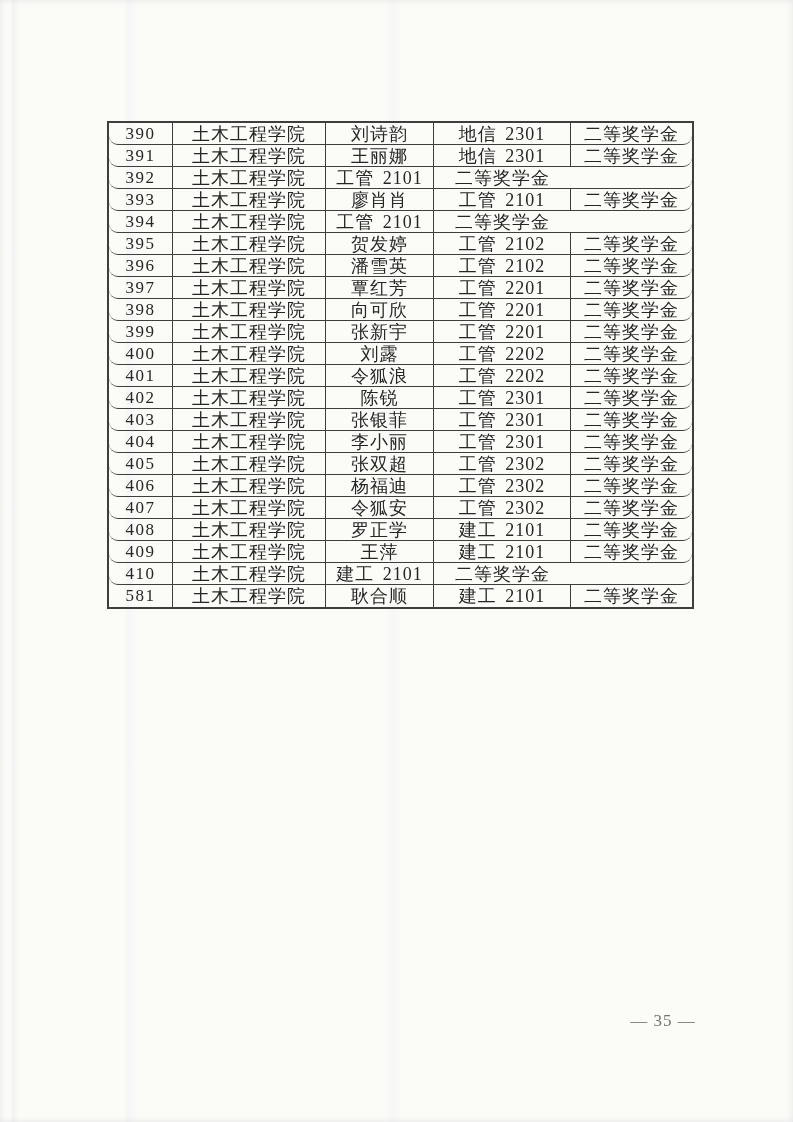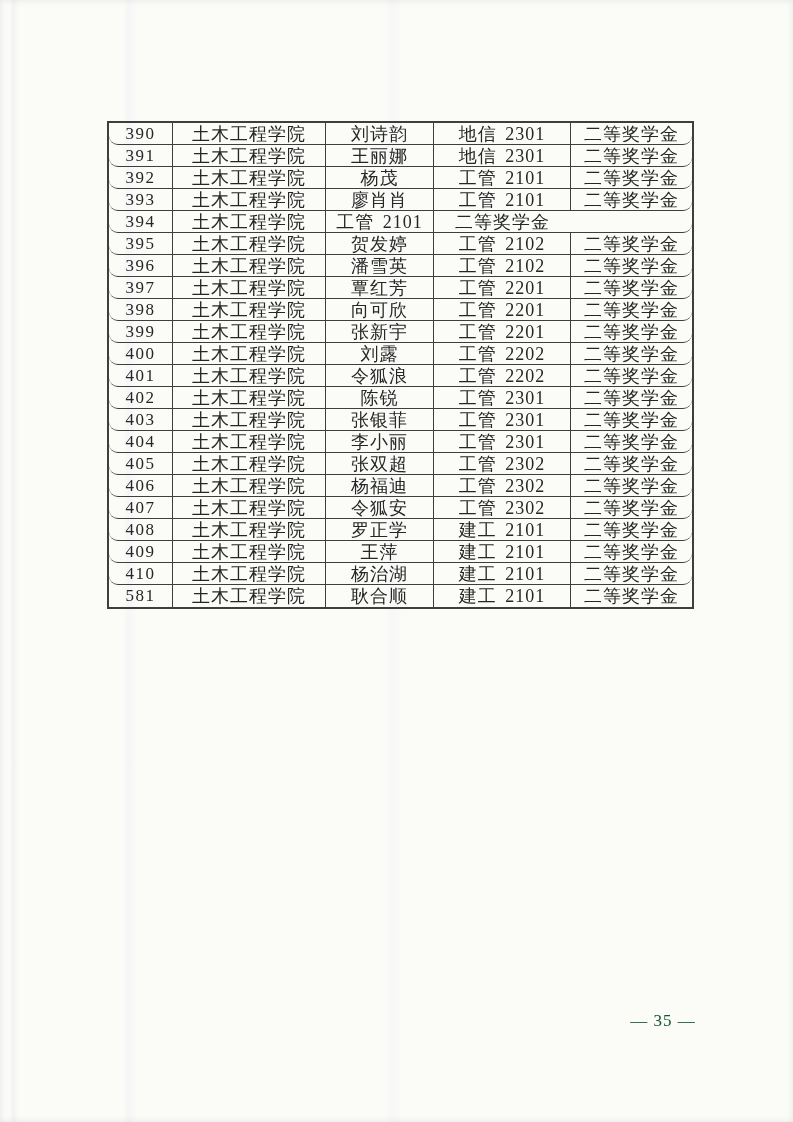--- a/index.html
+++ b/index.html
@@ -64,21 +64,21 @@
     word-spacing: 3px;
   }
 
   .page-number {
     position: absolute;
     top: 1011px;
     left: 620px;
     width: 86px;
     text-align: center;
     font-size: 17px;
-    color: #14532d;
+    color: #737373;
     letter-spacing: 1px;
     white-space: nowrap;
   }
 </style>
 </head>
 <body>
 
 <div class="doc-table" id="scholarship-table">
   <div class="tr">
     <div class="td c-no">390</div>
@@ -92,21 +92,20 @@
     <div class="td c-no">391</div>
     <div class="td c-college">土木工程学院</div>
     <div class="td c-name">王丽娜</div>
     <div class="td c-class">地信 2301</div>
     <div class="td c-award">二等奖学金</div>
   </div>
 
   <div class="tr">
     <div class="td c-no">392</div>
     <div class="td c-college">土木工程学院</div>
-    <div class="td c-name">杨茂</div>
     <div class="td c-class">工管 2101</div>
     <div class="td c-award">二等奖学金</div>
   </div>
 
   <div class="tr">
     <div class="td c-no">393</div>
     <div class="td c-college">土木工程学院</div>
     <div class="td c-name">廖肖肖</div>
     <div class="td c-class">工管 2101</div>
     <div class="td c-award">二等奖学金</div>
@@ -235,21 +234,20 @@
     <div class="td c-no">409</div>
     <div class="td c-college">土木工程学院</div>
     <div class="td c-name">王萍</div>
     <div class="td c-class">建工 2101</div>
     <div class="td c-award">二等奖学金</div>
   </div>
 
   <div class="tr">
     <div class="td c-no">410</div>
     <div class="td c-college">土木工程学院</div>
-    <div class="td c-name">杨治湖</div>
     <div class="td c-class">建工 2101</div>
     <div class="td c-award">二等奖学金</div>
   </div>
 
   <div class="tr">
     <div class="td c-no">581</div>
     <div class="td c-college">土木工程学院</div>
     <div class="td c-name">耿合顺</div>
     <div class="td c-class">建工 2101</div>
     <div class="td c-award">二等奖学金</div>

